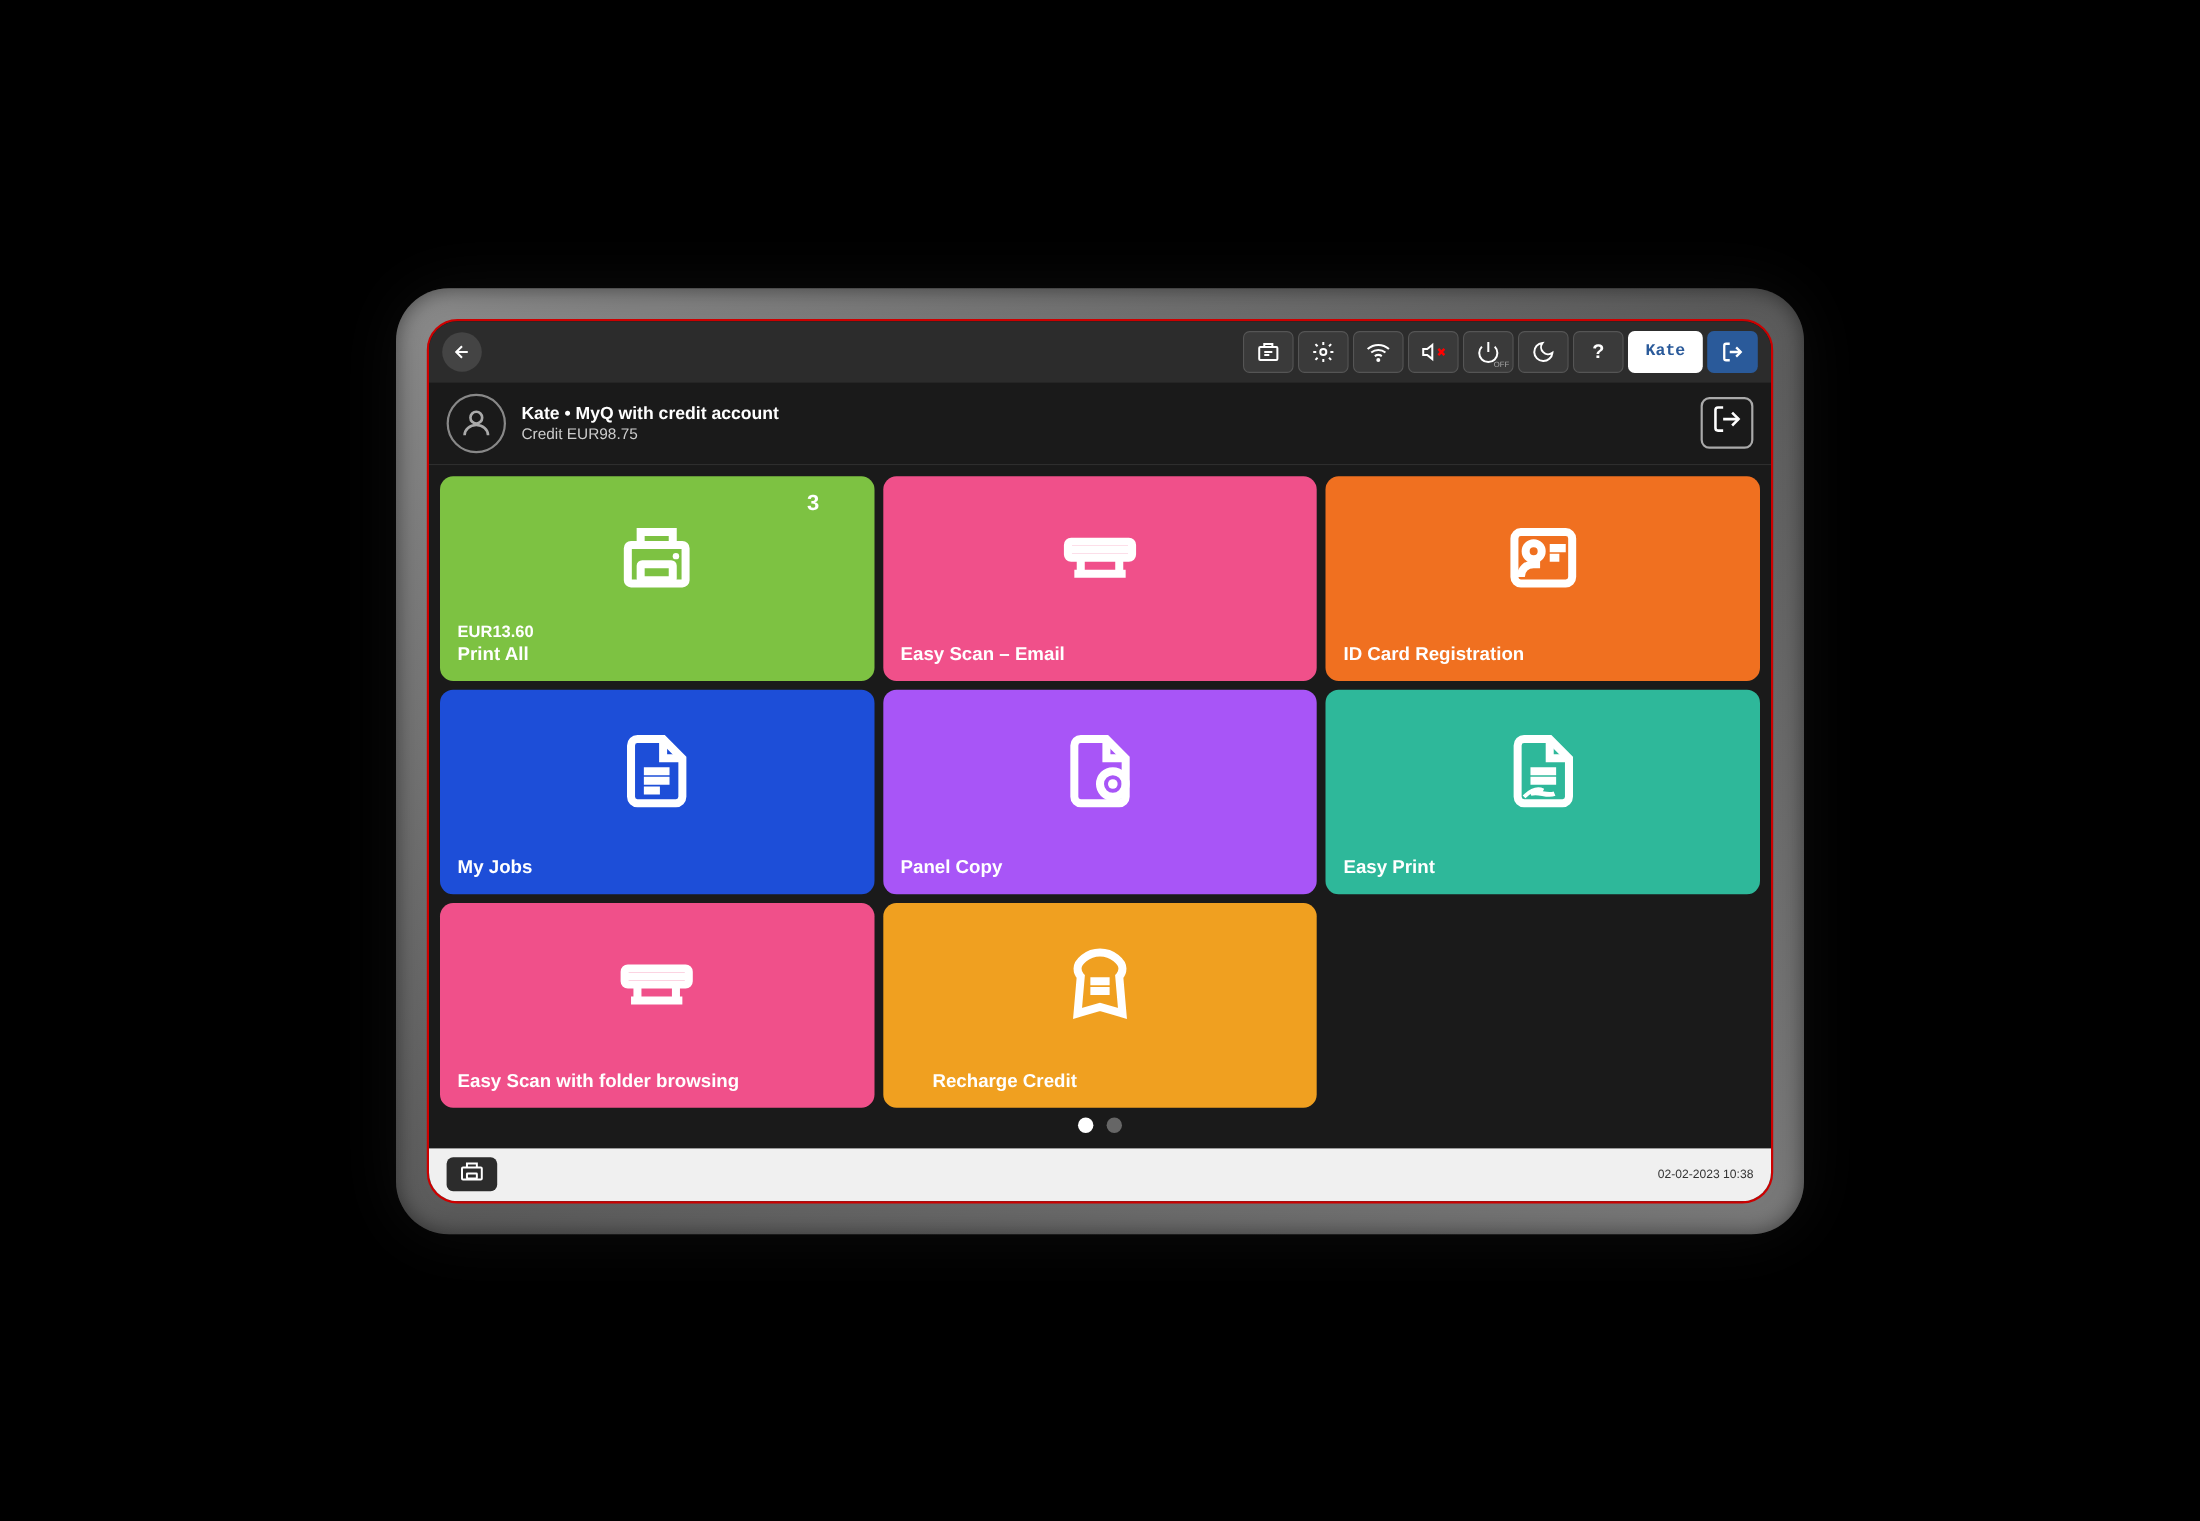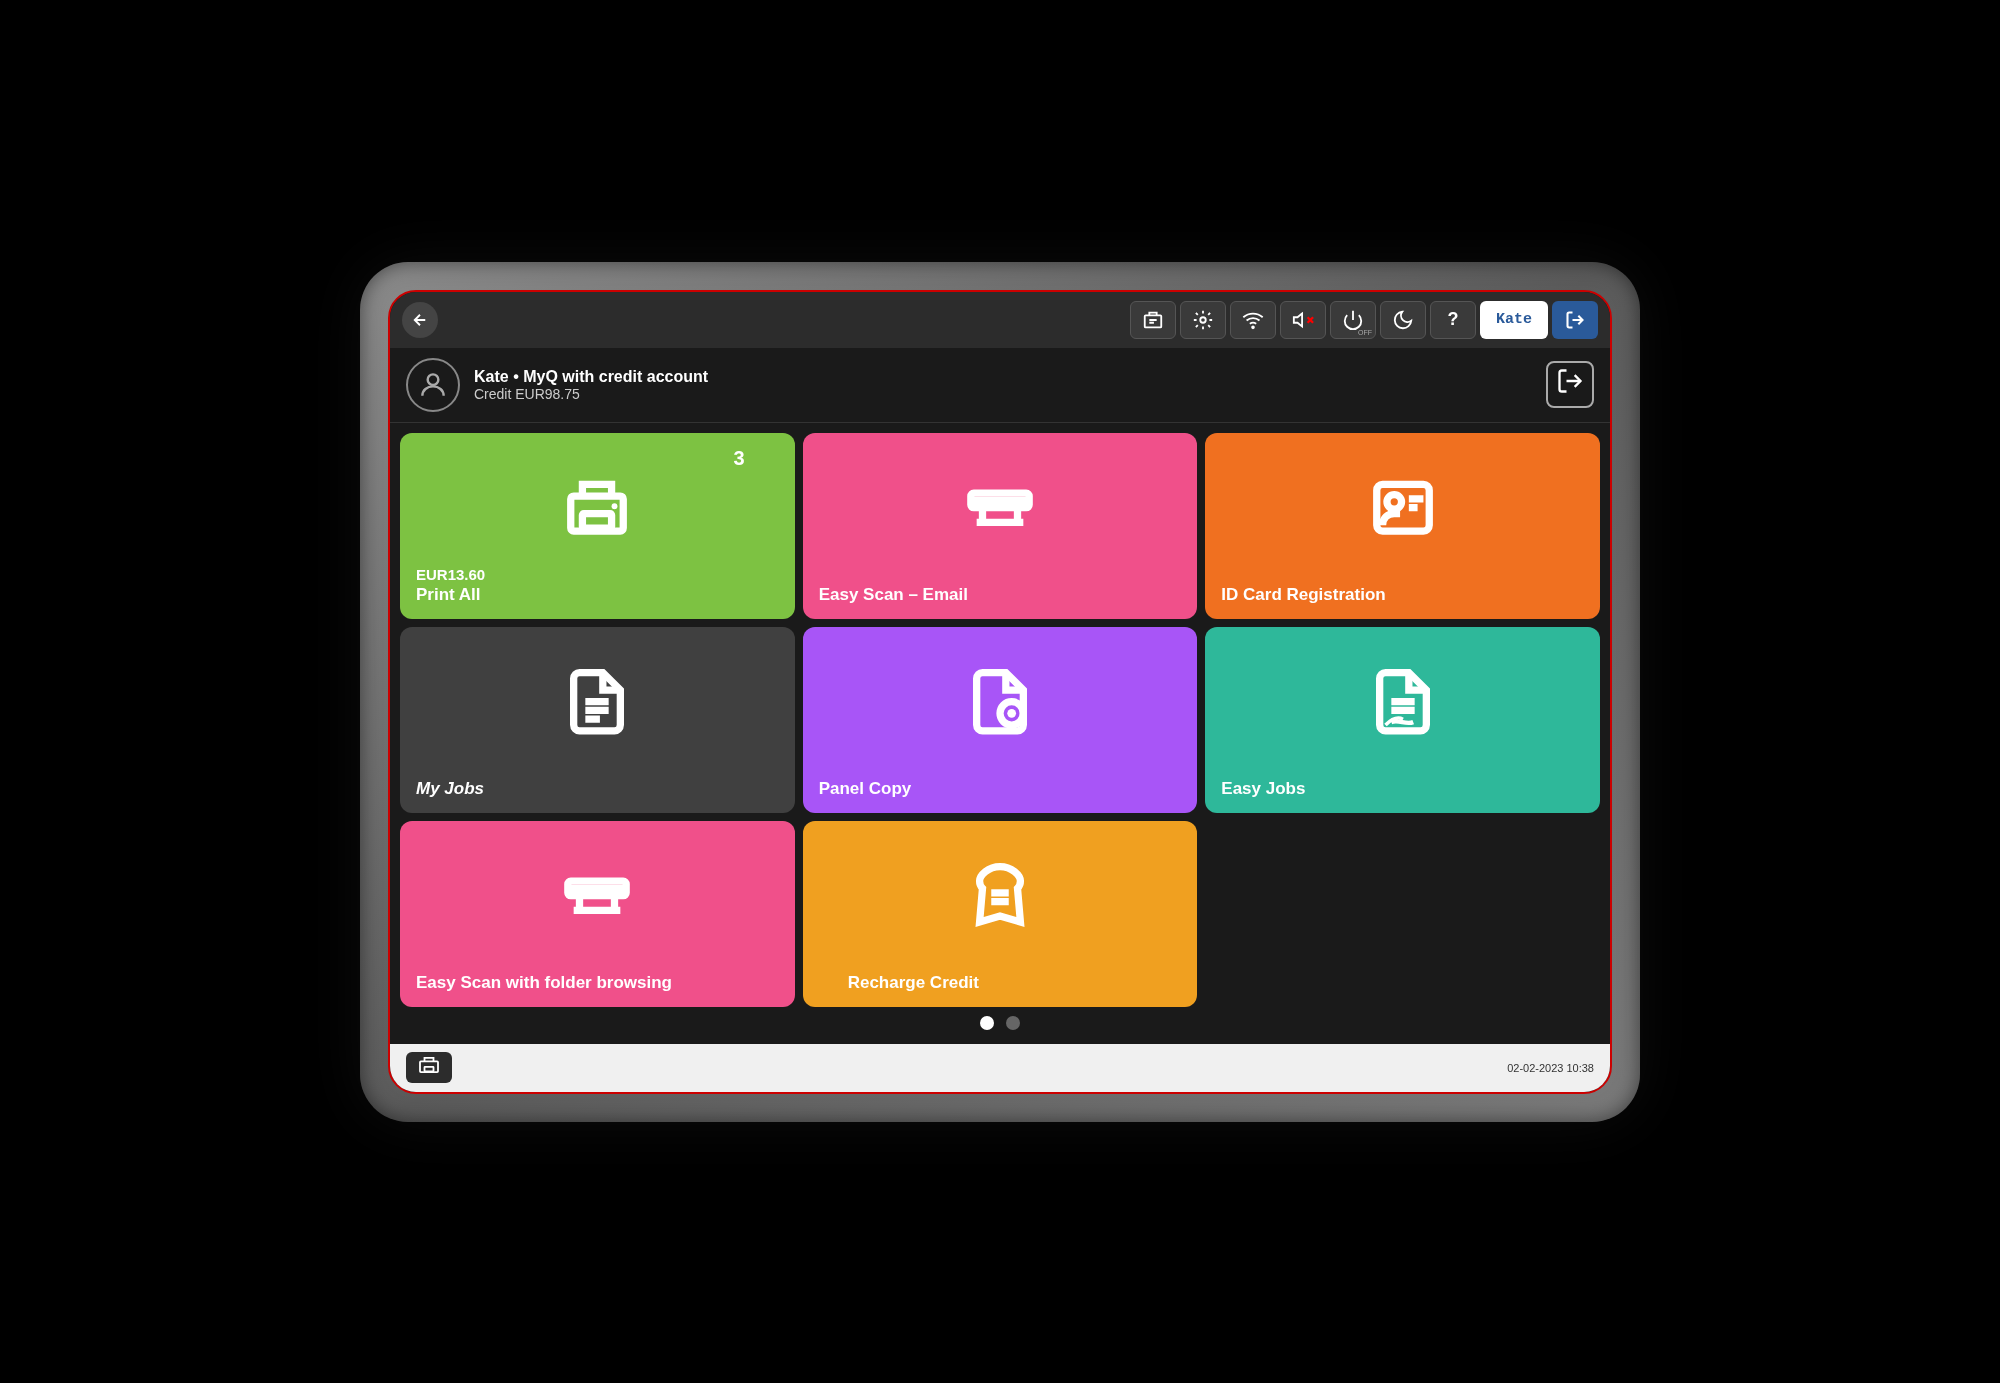--- a/index.html
+++ b/index.html
@@ -203,21 +203,21 @@
     .tile-icon svg {
       width: 70px;
       height: 70px;
       fill: none;
       stroke: white;
       stroke-width: 2.5;
     }
 
     
     .tile-green { background: #7dc242; }
-    .tile-teal { background: #404040; font-style: italic; }
+    .tile-teal { background: #1d4ed8; }
     .tile-teal2 { background: #2eb89a; }
     .tile-pink { background: #f0508a; }
     .tile-pink2 { background: #f0508a; }
     .tile-pink3 { background: #f0508a; }
     .tile-orange { background: #f07020; }
     .tile-orange2 { background: #f0a020; padding-left: 45px; }
     .tile-purple { background: #a855f7; }
 
     .print-all-badge {
       position: absolute;
@@ -460,21 +460,21 @@
           <div class="tile-icon">
             <svg class="icon-svg" viewBox="0 0 24 24" fill="none" stroke="white" stroke-width="1.8">
               <path d="M14 2H6a2 2 0 0 0-2 2v16a2 2 0 0 0 2 2h12a2 2 0 0 0 2-2V8z"></path>
               <polyline points="14 2 14 8 20 8"></polyline>
               <line x1="8" y1="12" x2="16" y2="12"></line>
               <line x1="8" y1="15" x2="16" y2="15"></line>
               <path d="M8 19c2.5-1 5 1 7.5 0" stroke="white" stroke-width="1.5"></path>
               <path d="M6 20c2-2 4-3 6-2" stroke="white" stroke-width="1.2"></path>
             </svg>
           </div>
-          <span class="tile-label">Easy Jobs</span>
+          <span class="tile-label">Easy Print</span>
         </div>
 
         <div class="tile tile-pink3">
           <div class="tile-icon">
             <svg class="icon-svg" viewBox="0 0 24 24" fill="none" stroke="white" stroke-width="1.8">
               <rect x="2" y="7" width="20" height="5" rx="1"></rect>
               <path d="M6 12v5"></path>
               <path d="M18 12v5"></path>
               <path d="M4 17h16"></path>
               <path d="M2 9.5h20"></path>

